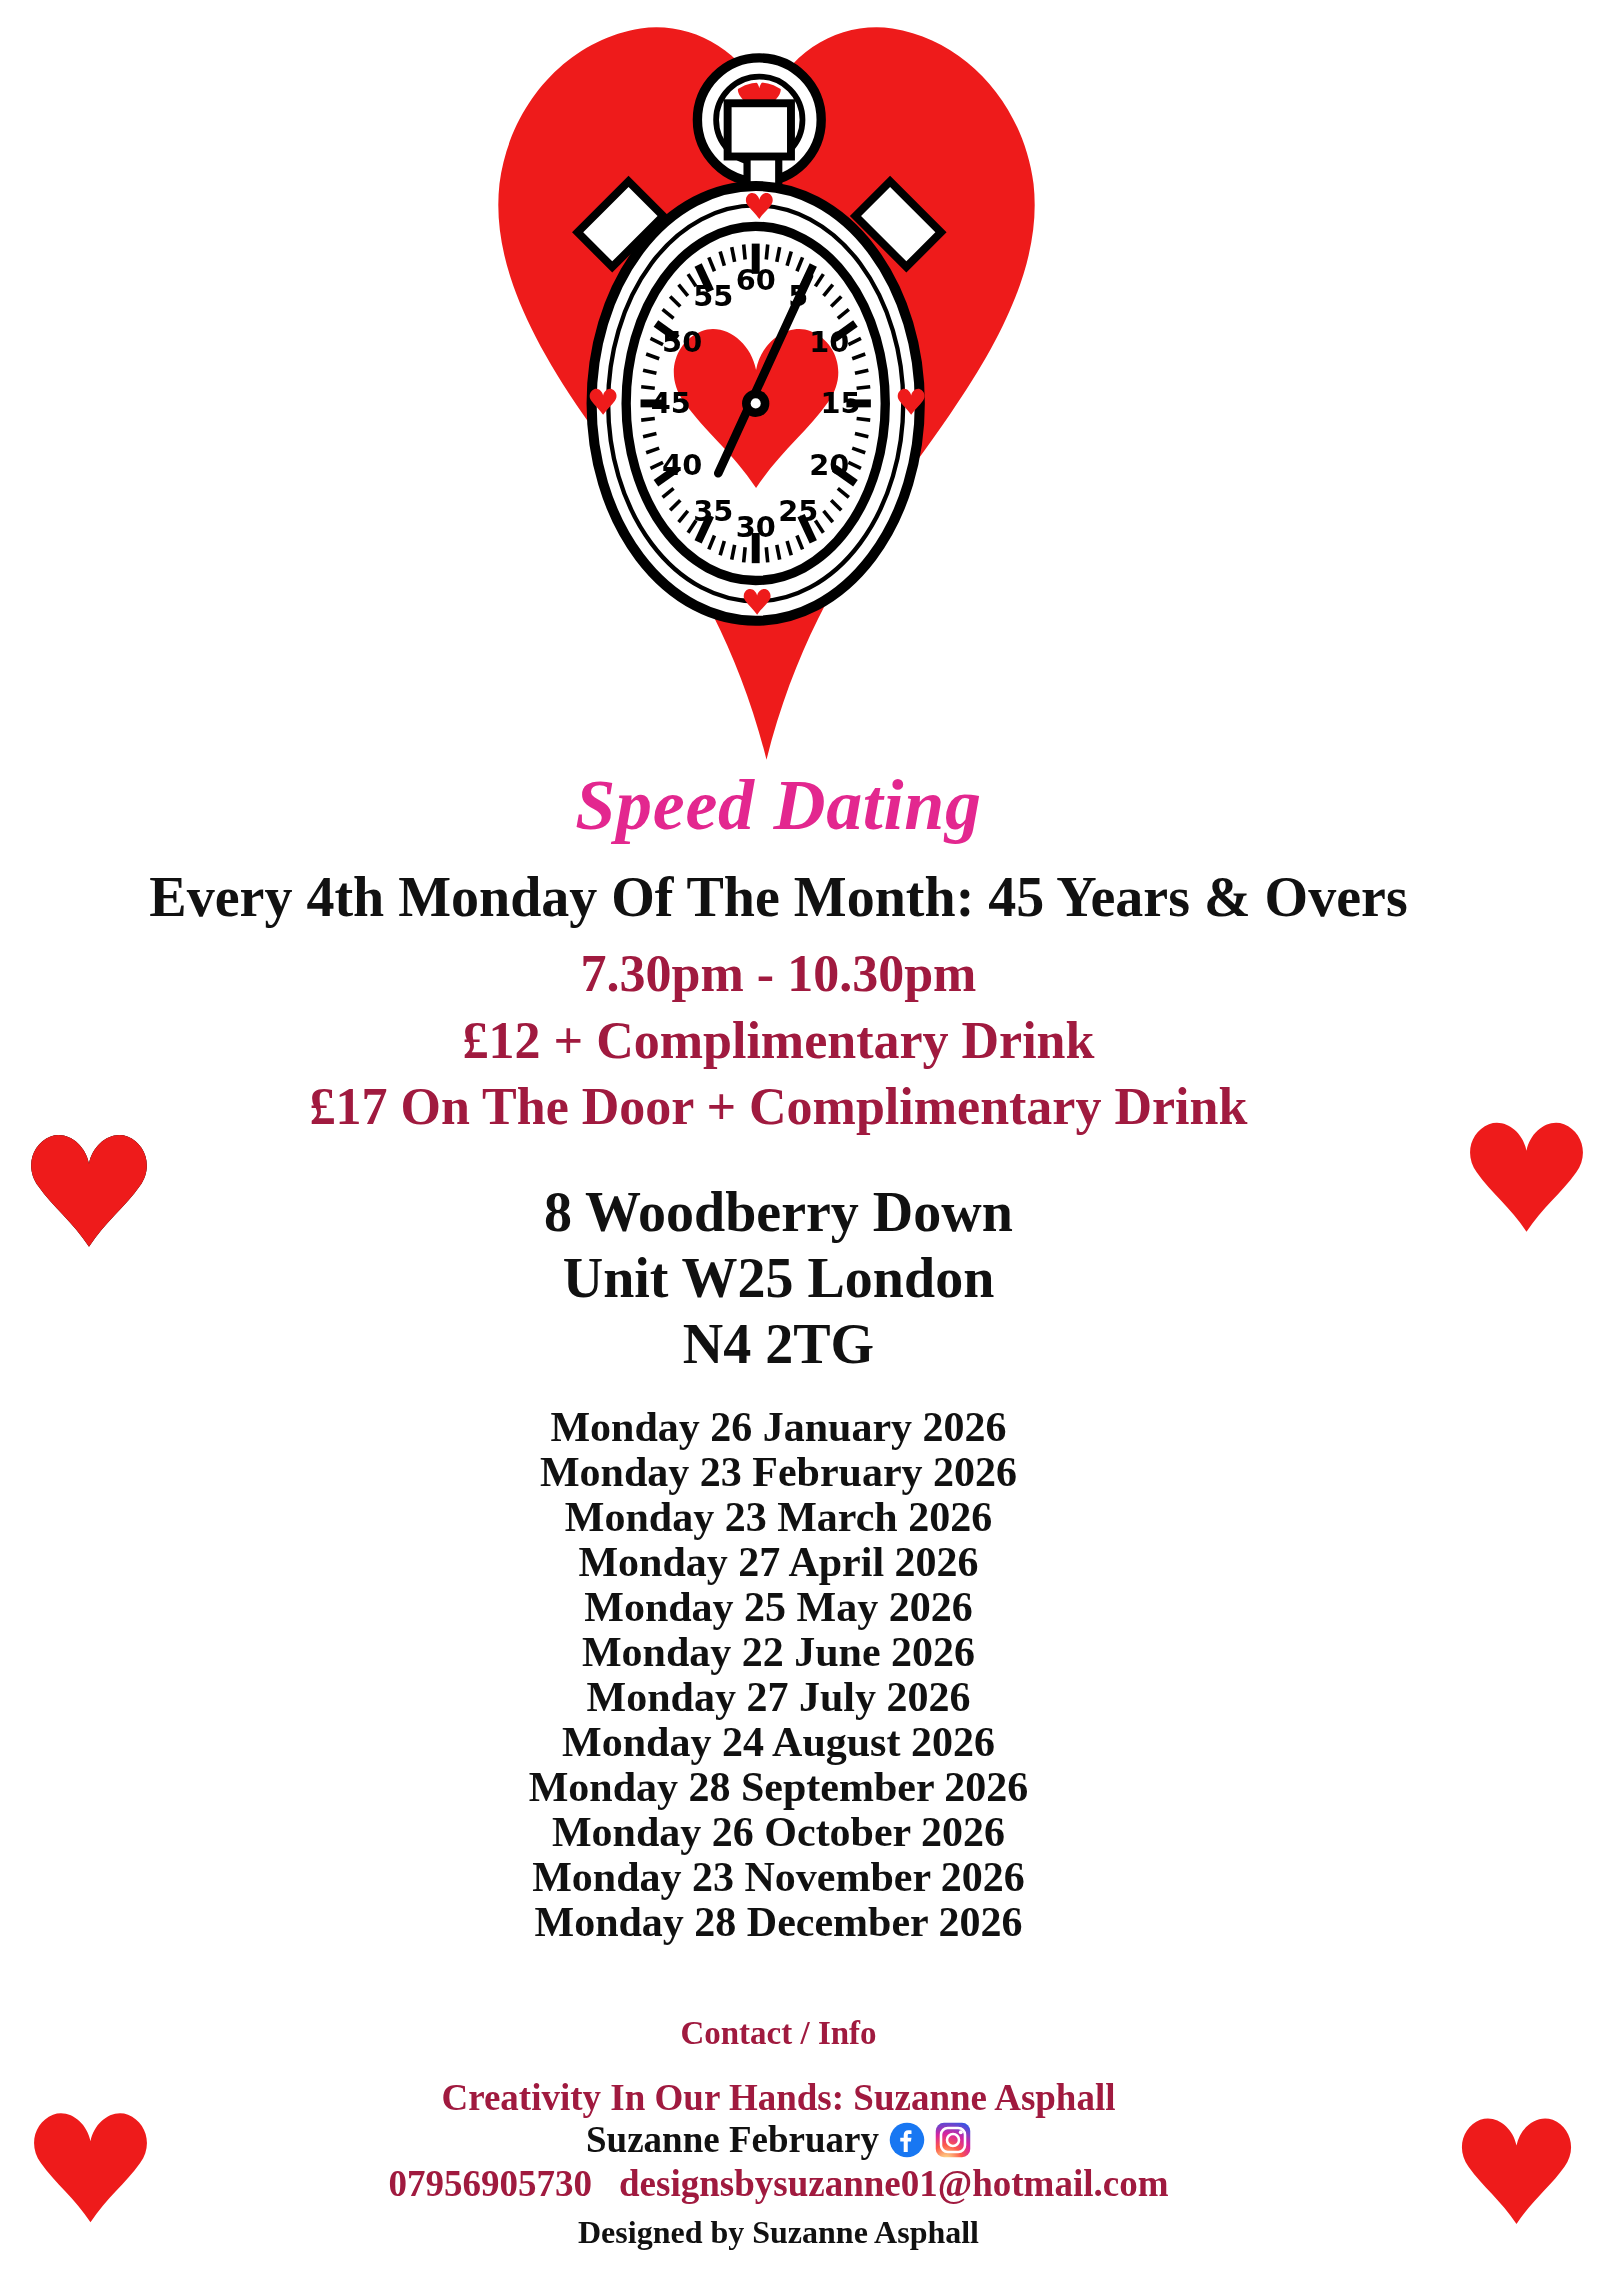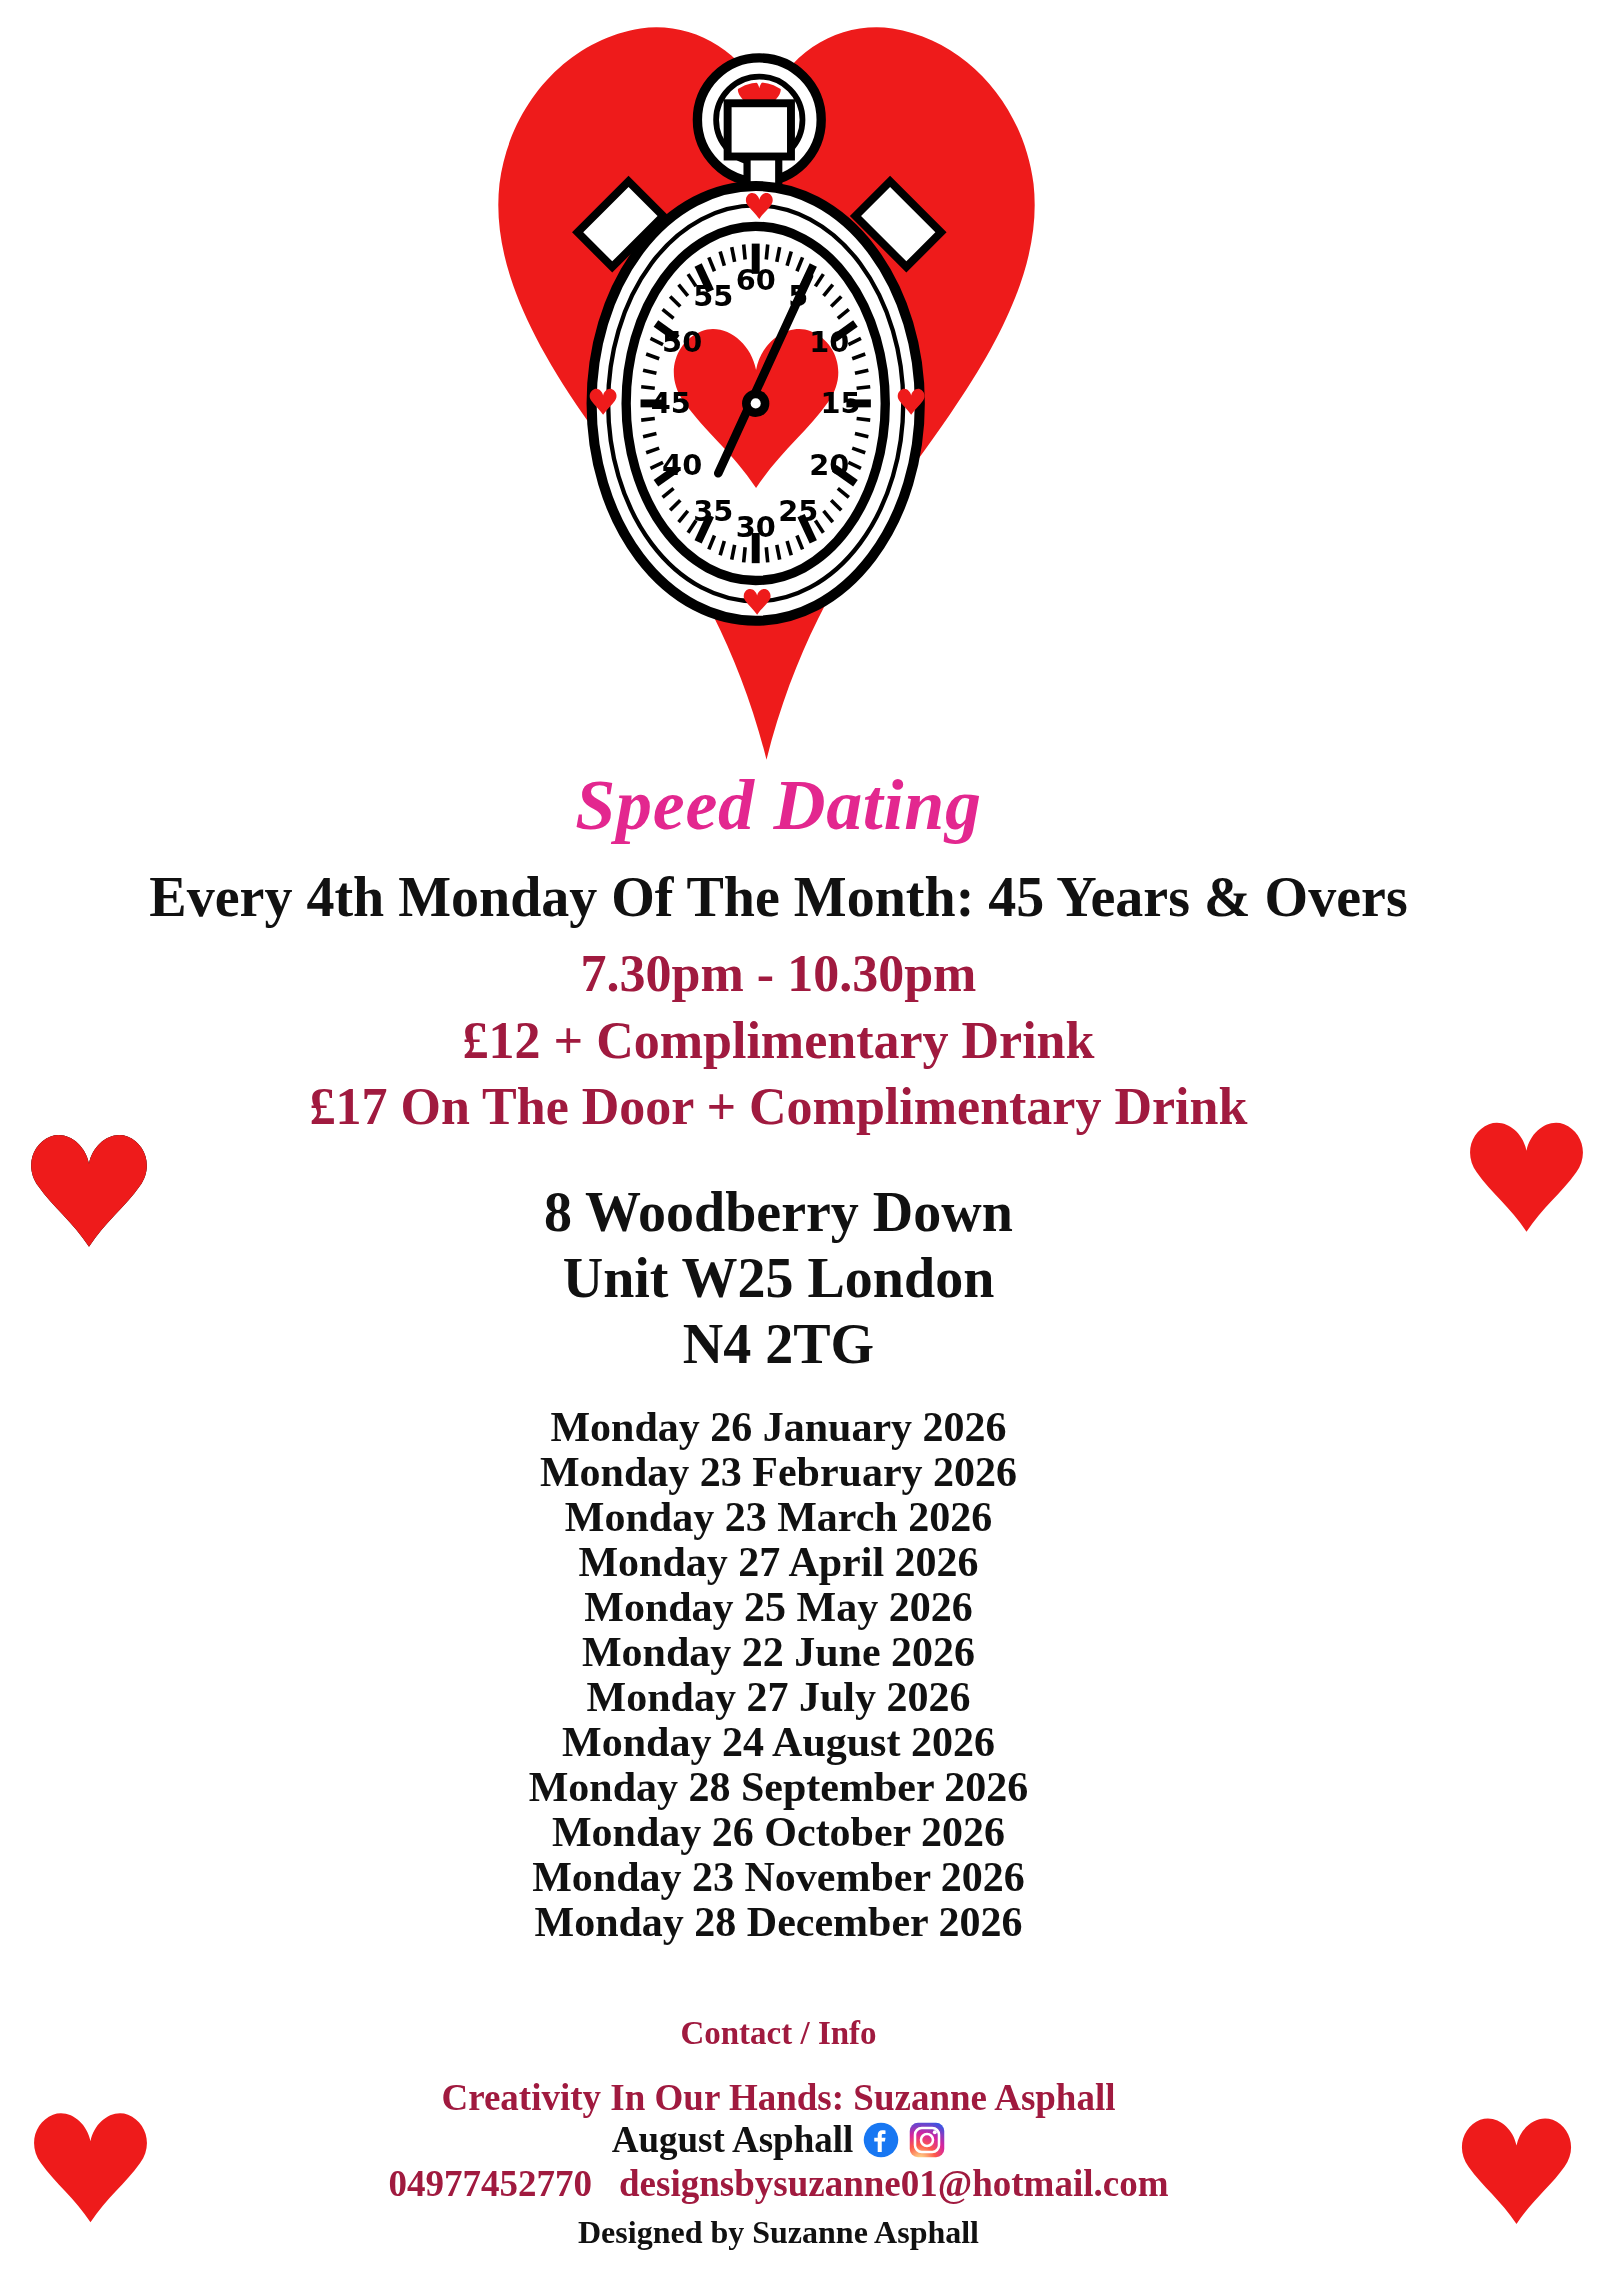--- a/index.html
+++ b/index.html
@@ -272,21 +272,21 @@
     <div>Monday 26 October 2026</div>
     <div>Monday 23 November 2026</div>
     <div>Monday 28 December 2026</div>
   </div>
 
   <div class="abs shift contact-heading">Contact / Info</div>
 
   <div class="abs shift brand">Creativity In Our Hands: Suzanne Asphall</div>
 
   <div class="abs shift name-row">
-    <span>August Asphall</span>
+    <span>Suzanne February</span>
     <svg class="soc" viewBox="0 0 48 48">
       <circle cx="24" cy="24" r="23" fill="#1877f2"></circle>
       <path fill="#ffffff" d="M30 16h-3.5c-.9 0-1.5.7-1.5 1.8V21h5l-.8 5H25v14h-5.4V26H15v-5h4.6v-3.8c0-4 2.4-6.2 6-6.2 1.8 0 3.4.1 4.4.2V16z"></path>
     </svg>
     <svg class="soc" viewBox="0 0 48 48">
       <defs>
         <radialGradient id="igGrad" cx="0.3" cy="1.1" r="1.3">
           <stop offset="0" stop-color="#fdf497"></stop>
           <stop offset="0.35" stop-color="#fd5949"></stop>
           <stop offset="0.6" stop-color="#d6249f"></stop>
@@ -294,19 +294,19 @@
         </radialGradient>
       </defs>
       <rect x="1" y="1" width="46" height="46" rx="11" fill="url(#igGrad)"></rect>
       <rect x="8" y="8" width="32" height="32" rx="9" fill="none" stroke="#ffffff" stroke-width="3.4"></rect>
       <circle cx="24" cy="24" r="8" fill="none" stroke="#ffffff" stroke-width="3.4"></circle>
       <circle cx="34.4" cy="13.6" r="2.6" fill="#ffffff"></circle>
     </svg>
   </div>
 
   <div class="abs shift phone-row">
-    <span>04977452770</span><span class="sep"></span><span>designsbysuzanne01@hotmail.com</span>
+    <span>07956905730</span><span class="sep"></span><span>designsbysuzanne01@hotmail.com</span>
   </div>
 
   <div class="abs shift credit">Designed by Suzanne Asphall</div>
 
 </div>
 
 
 </body></html>

